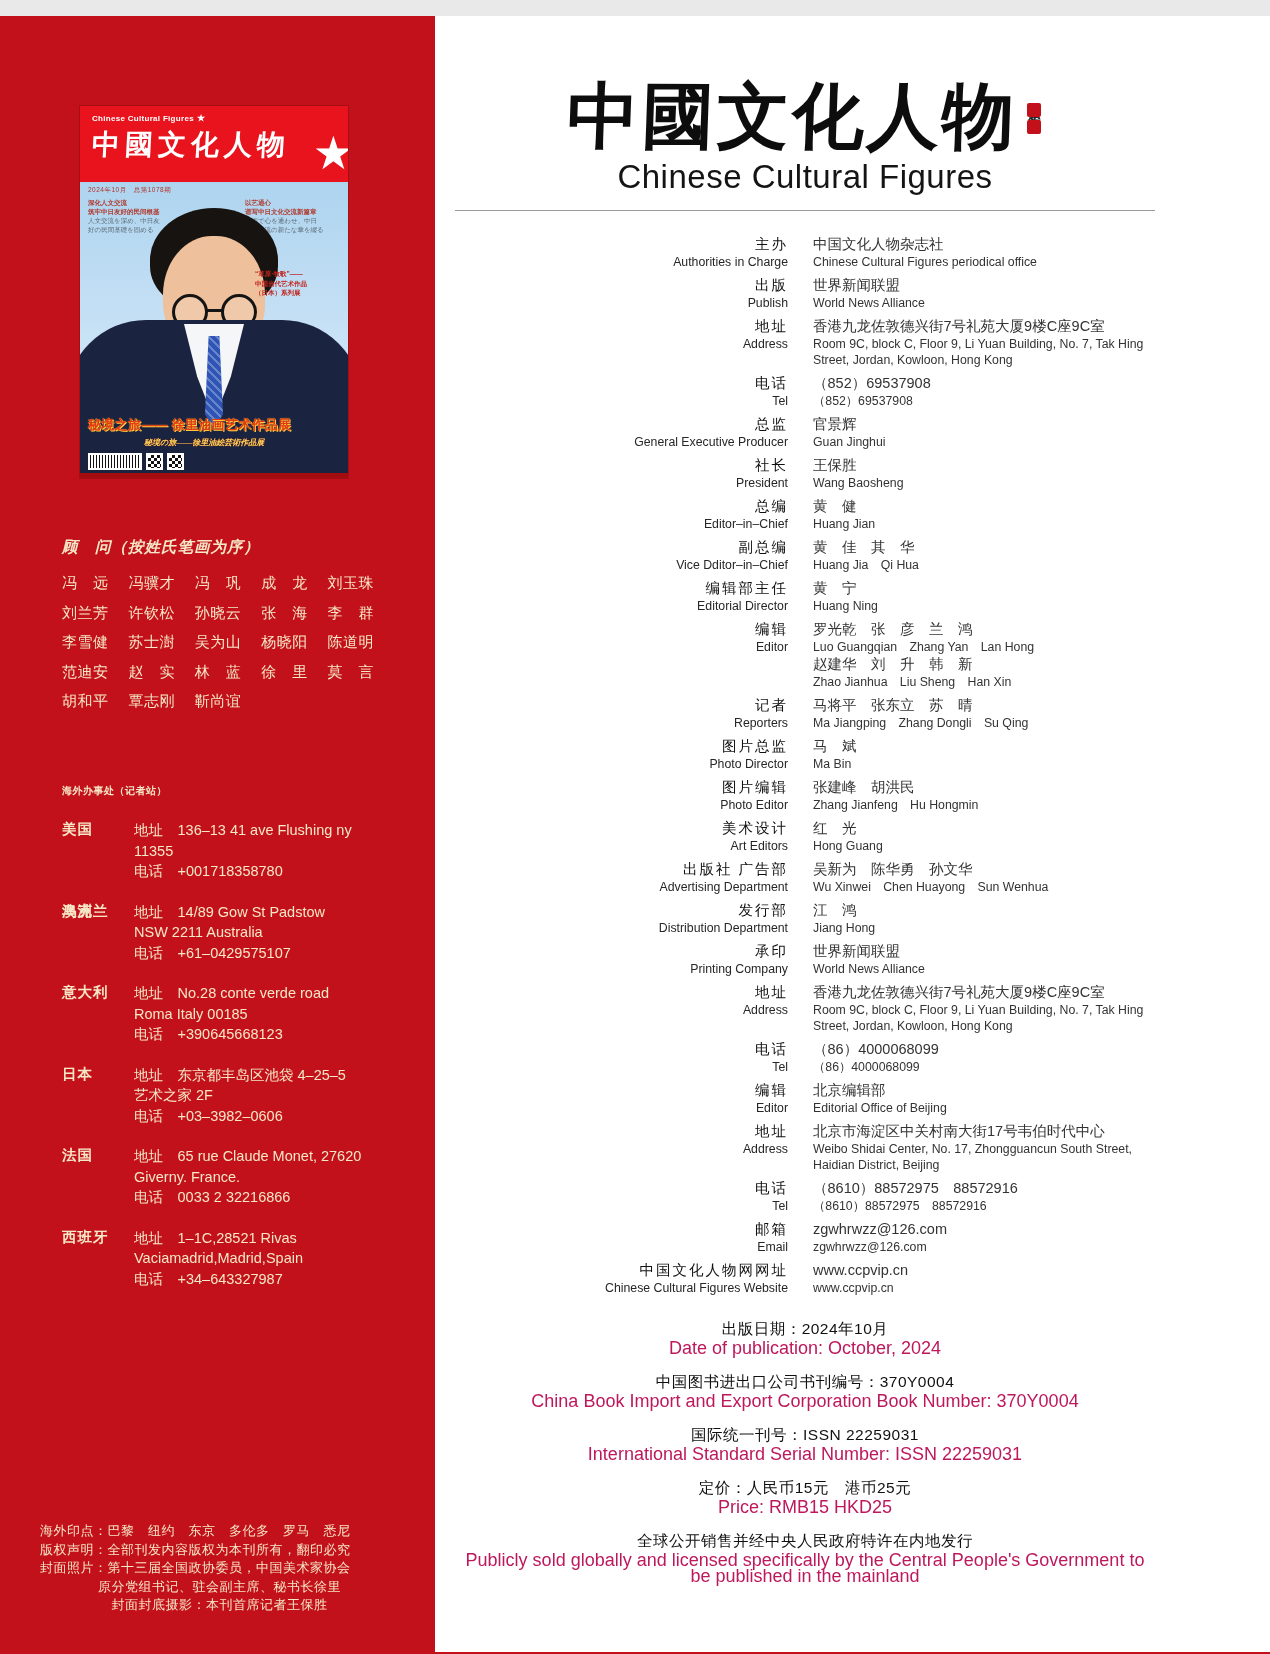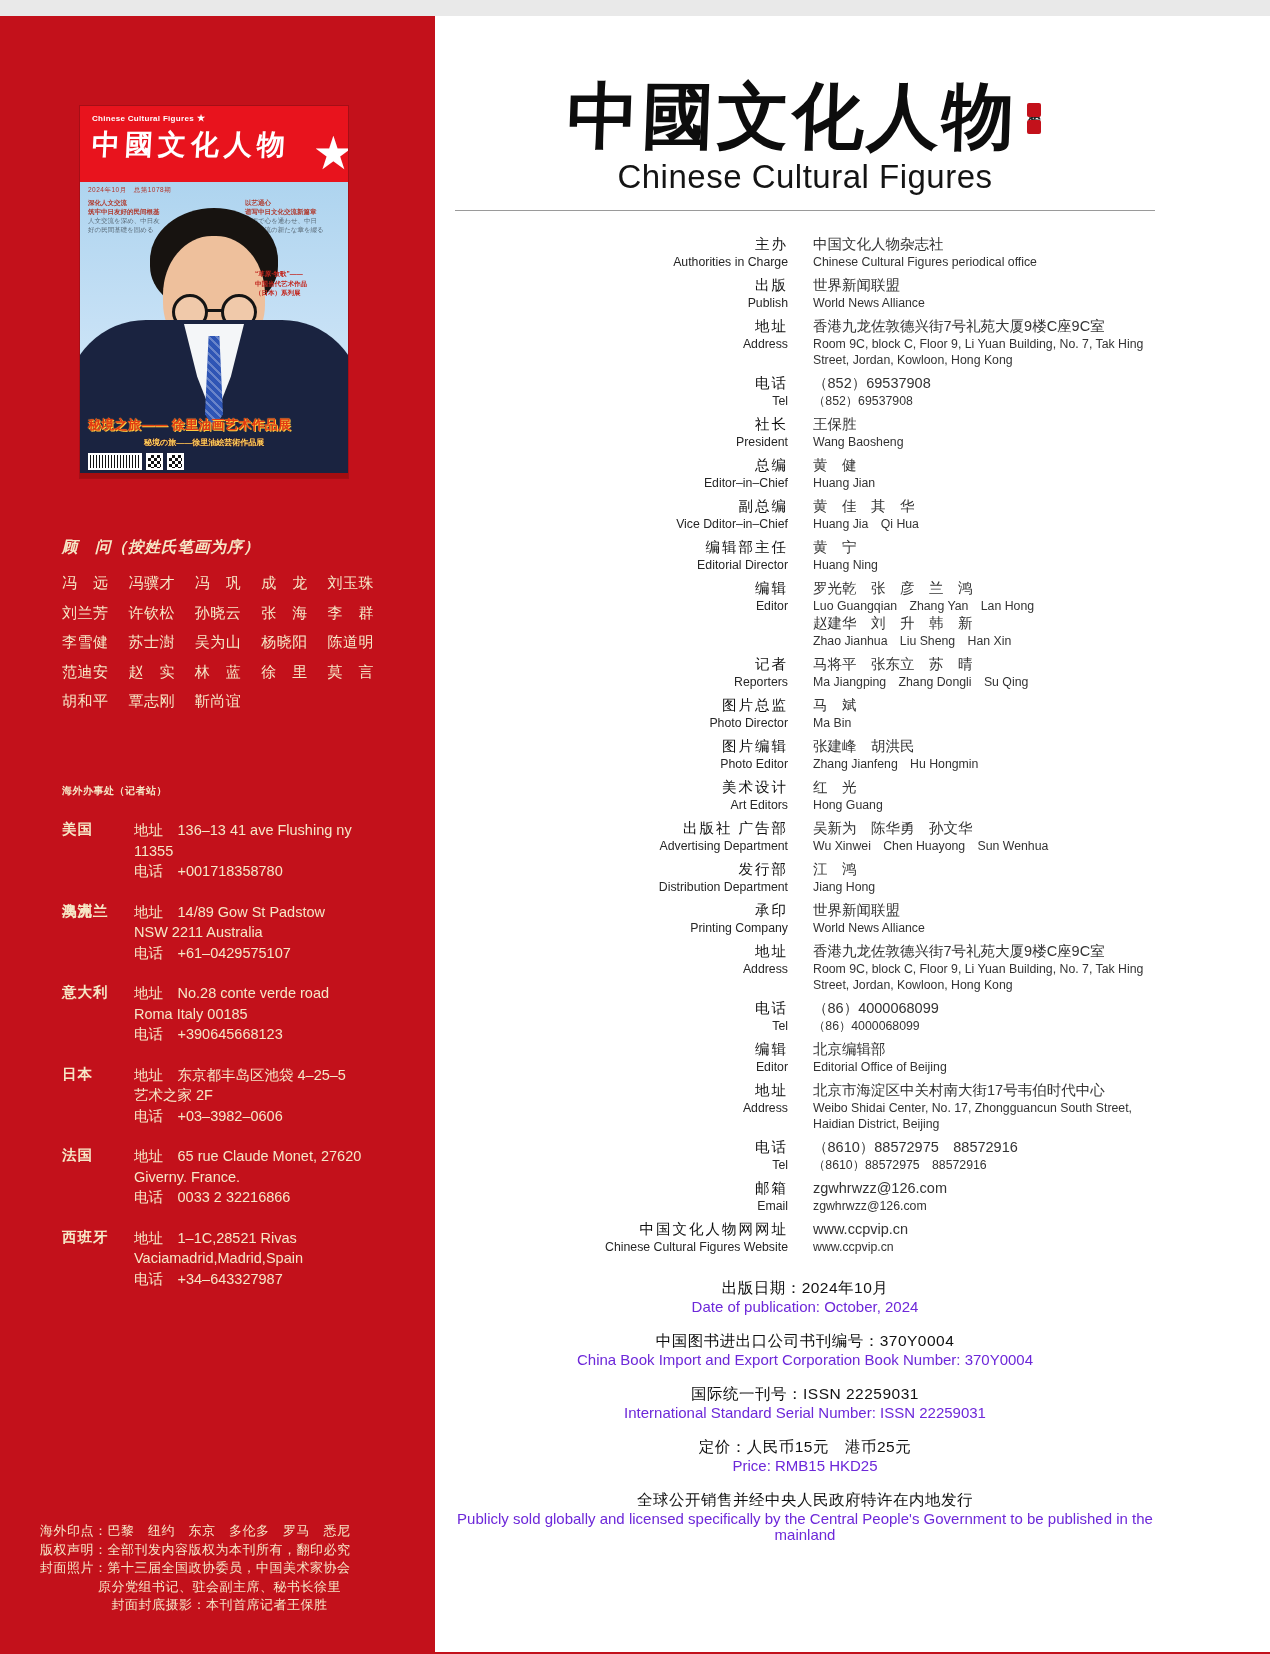--- a/index.html
+++ b/index.html
@@ -26,21 +26,21 @@
   .hair{position:absolute;left:70px;top:26px;width:128px;height:104px;background:#171310;border-radius:52% 52% 46% 46%;}
   .face{position:absolute;left:83px;top:54px;width:102px;height:122px;background:#eec09c;border-radius:48% 48% 44% 46%;}
   .glass{position:absolute;width:36px;height:36px;border:3px solid #141414;border-radius:50%;background:rgba(255,255,255,.15);top:112px;}
   .glass.l{left:92px}.glass.r{left:141px}
   .bridge{position:absolute;left:127px;top:127px;width:15px;height:3px;background:#141414;}
   .mouth{position:absolute;left:120px;top:154px;width:28px;height:12px;border-bottom:3px solid #9c4a33;border-radius:0 0 50% 50%;}
   .suit{position:absolute;left:-14px;right:-14px;bottom:0;height:158px;background:#1a2340;border-radius:80px 80px 0 0;}
   .shirt{position:absolute;left:104px;bottom:58px;width:60px;height:96px;background:#f4f6f8;clip-path:polygon(0 0,100% 0,78% 55%,50% 100%,22% 55%);}
   .tie{position:absolute;left:125px;bottom:50px;width:18px;height:92px;background:#2e55b5;background-image:repeating-linear-gradient(45deg,rgba(255,255,255,.28) 0 2px,transparent 2px 6px);clip-path:polygon(20% 0,80% 0,100% 85%,50% 100%,0 85%);}
   .cover-headline{position:absolute;left:8px;bottom:44px;font-size:13px;font-weight:900;color:#e23b12;text-shadow:0 0 1px #ffc940,1px 1px 0 #ffc940;letter-spacing:.3px;white-space:nowrap;}
-  .cover-sub{position:absolute;left:64px;bottom:30px;font-size:8px;font-weight:700;color:#ffd75e;text-shadow:0 0 1px #7c0d0d;}
+  .cover-sub{position:absolute;left:64px;bottom:30px;font-size:8px;font-weight:700;color:#ffd75e;text-shadow:0 0 1px #7c0d0d;font-style:italic;}
   .codes{position:absolute;left:8px;bottom:8px;display:flex;gap:4px;align-items:flex-end;}
   .barcode{width:54px;height:17px;background:repeating-linear-gradient(90deg,#111 0 1px,#fff 1px 3px);border:2px solid #fff;}
   .qr{width:17px;height:17px;border:2px solid #fff;background:conic-gradient(#111 25%,#fff 0 50%,#111 0 75%,#fff 0);background-size:6px 6px;}
   .cover-strip{position:absolute;left:0;right:0;bottom:0;height:5px;background:#a40d10;}
 
   
   .advisors{position:absolute;left:62px;top:520px;width:332px;}
   .advisors-title{font-size:15.5px;font-weight:700;letter-spacing:1px;line-height:22px;margin-bottom:10px;font-style:italic;}
   .adv-row{display:grid;grid-template-columns:repeat(5,1fr);line-height:29.5px;font-size:15px;letter-spacing:.5px;}
 
@@ -72,21 +72,21 @@
   .m-vals{margin-left:25px;flex:1;min-width:0;}
   .lzh{font-size:14.5px;line-height:19px;color:#111;letter-spacing:2px;}
   .len{font-size:12.3px;line-height:16px;color:#262626;}
   .vzh{font-size:14.5px;line-height:19px;color:#333;}
   .ven{font-size:12.3px;line-height:16px;color:#333;}
 
   
   .pubinfo{margin-top:22px;text-align:center;}
   .p-row{margin-bottom:15px;}
   .p-zh{font-size:15.5px;line-height:22px;color:#101010;letter-spacing:.5px;}
-  .p-en{font-size:15px;line-height:16px;color:#6d28d9;}
+  .p-en{font-size:18px;line-height:16px;color:#be185d;}
 </style>
 </head>
 <body>
 
 <div class="page">
 
   <aside class="sidebar">
 
     <div class="cover">
       <div class="cover-banner">
@@ -295,20 +295,30 @@
       <div class="lzh">电话</div>
       <div class="len">Tel</div>
     </div>
     <div class="m-vals">
             <div class="vzh">（852）69537908</div>
             <div class="ven">（852）69537908</div>
           </div>
   </div>
         <div class="m-row">
     <div class="m-labels">
+      <div class="lzh">总监</div>
+      <div class="len">General Executive Producer</div>
+    </div>
+    <div class="m-vals">
+            <div class="vzh">官景辉</div>
+            <div class="ven">Guan Jinghui</div>
+          </div>
+  </div>
+        <div class="m-row">
+    <div class="m-labels">
       <div class="lzh">社长</div>
       <div class="len">President</div>
     </div>
     <div class="m-vals">
             <div class="vzh">王保胜</div>
             <div class="ven">Wang Baosheng</div>
           </div>
   </div>
         <div class="m-row">
     <div class="m-labels">

